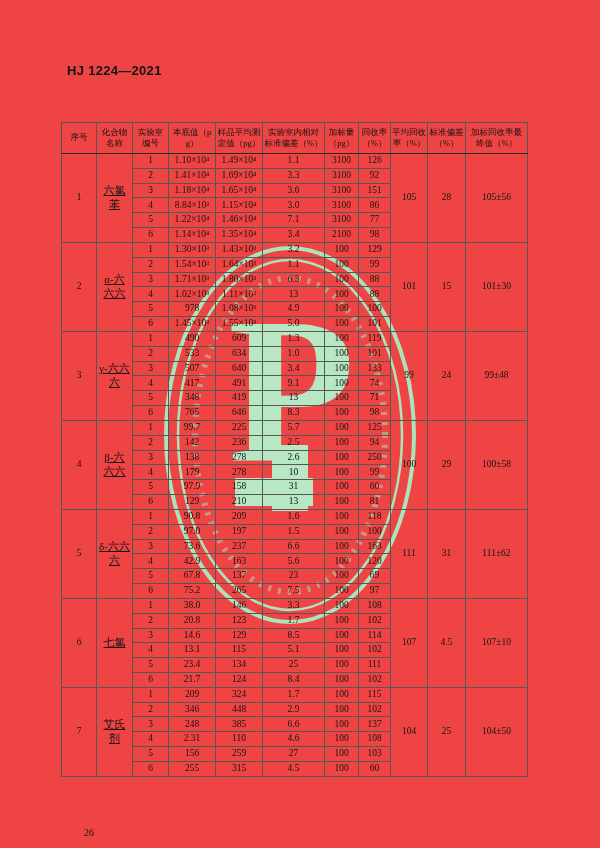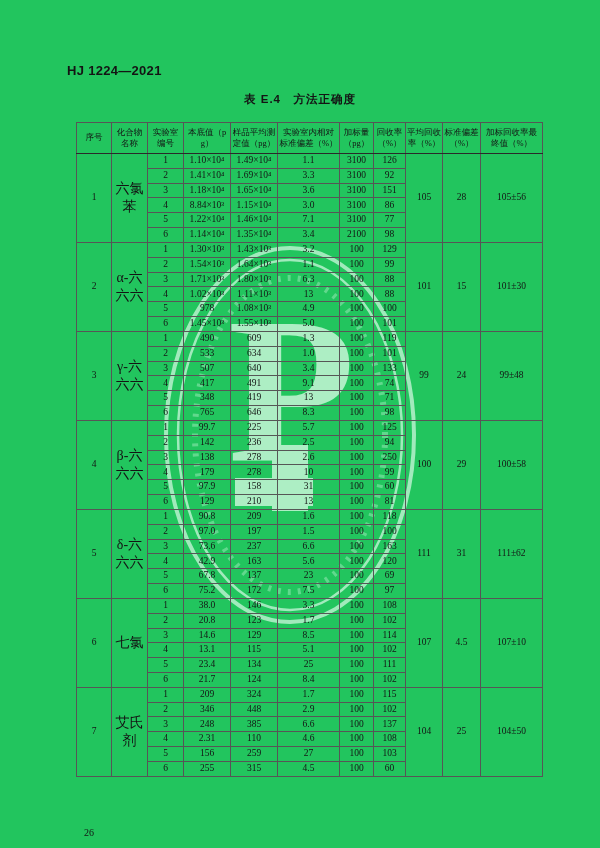--- a/index.html
+++ b/index.html
@@ -1,57 +1,56 @@
 <!DOCTYPE html>
 <html><head>
 <meta charset="utf-8">
 <style>
   html,body{margin:0;padding:0;background:#e8e8e8;}
   .page{
     position:relative;width:600px;height:848px;margin:0 auto;
-    background:#22c55e;overflow:hidden;
+    background:#ef4444;overflow:hidden;
     font-family:"Liberation Serif","DejaVu Serif",serif;color:#141414;
   }
   .doc-code{
     position:absolute;left:67px;top:63px;
     font-family:"Liberation Sans","DejaVu Sans",sans-serif;
     font-weight:bold;font-size:13px;letter-spacing:.3px;
   }
   .table-title{
     position:absolute;top:92px;left:0;width:100%;text-align:center;
     font-family:"Liberation Sans","DejaVu Sans",sans-serif;
     font-weight:bold;font-size:11.5px;letter-spacing:1px;
   }
   .watermark{position:absolute;left:140px;top:225px;z-index:0;opacity:.95;}
   table.data-table{
-    position:absolute;left:76px;top:122px;width:466px;z-index:1;
+    position:absolute;left:61px;top:122px;width:466px;z-index:1;
     border-collapse:collapse;table-layout:fixed;background:transparent;
     border:1.6px solid #2a2a2a;
   }
   .data-table th,.data-table td{
     border:1px solid #565656;text-align:center;vertical-align:middle;
     padding:0;overflow:hidden;font-family:"Liberation Serif","DejaVu Serif",serif;
   }
   .data-table thead th{
     height:30px;font-size:8.5px;font-weight:normal;line-height:1.3;
     word-break:break-all;padding:0 1px;border-bottom:1.4px solid #2a2a2a;
   }
   .data-table tbody td{height:13.83px;font-size:9.5px;line-height:1;}
-  .data-table td.cjk{font-size:14px;line-height:1.25;word-break:break-all;padding:0 2px;}
+  .data-table td.cjk{font-size:11px;line-height:1.25;word-break:break-all;padding:0 2px;text-decoration:underline;}
   .data-table tbody tr.group-start td{border-top:1.5px solid #2a2a2a;}
   .page-number{position:absolute;left:84px;top:780px;font-size:10px;margin-top:47px;}
 </style>
 </head>
 <body>
 
 <div class="page">
 
   <div class="doc-code">HJ 1224—2021</div>
 
-  <div class="table-title">表 E.4　方法正确度</div>
 
   <svg class="watermark" width="300" height="420" viewBox="0 0 300 420" aria-hidden="true">
     <ellipse class="wm-stroke" cx="150" cy="210" rx="124" ry="187" fill="none" stroke-width="4" stroke="#a8edc2"></ellipse>
     <ellipse class="wm-stroke" cx="150" cy="210" rx="112" ry="175" fill="none" stroke-width="2.5" stroke="#a8edc2"></ellipse>
     <ellipse class="wm-stroke" cx="150" cy="210" rx="95" ry="157" fill="none" stroke-width="6" stroke-dasharray="3 7" opacity="0.5" stroke="#a8edc2"></ellipse>
     <text class="wm-fill" x="88" y="235" font-size="208" font-weight="bold" font-family="'Liberation Serif','DejaVu Serif',serif" fill="#b5f1ca">P</text>
     <rect class="wm-fill" x="95" y="253" width="78" height="28" fill="#b5f1ca"></rect>
     <rect class="wm-fill" x="132" y="220" width="36" height="66" fill="#b5f1ca"></rect>
   </svg>
 
@@ -338,21 +337,21 @@
           <td>5</td>
           <td>67.8</td>
           <td>137</td>
           <td>23</td>
           <td>100</td>
           <td>69</td>
         </tr>
         <tr>
           <td>6</td>
           <td>75.2</td>
-          <td>172</td>
+          <td>265</td>
           <td>7.5</td>
           <td>100</td>
           <td>97</td>
         </tr>
         <tr class="group-start">
           <td rowspan="6">6</td>
           <td rowspan="6" class="cjk">七氯</td>
           <td>1</td>
           <td>38.0</td>
           <td>146</td>

